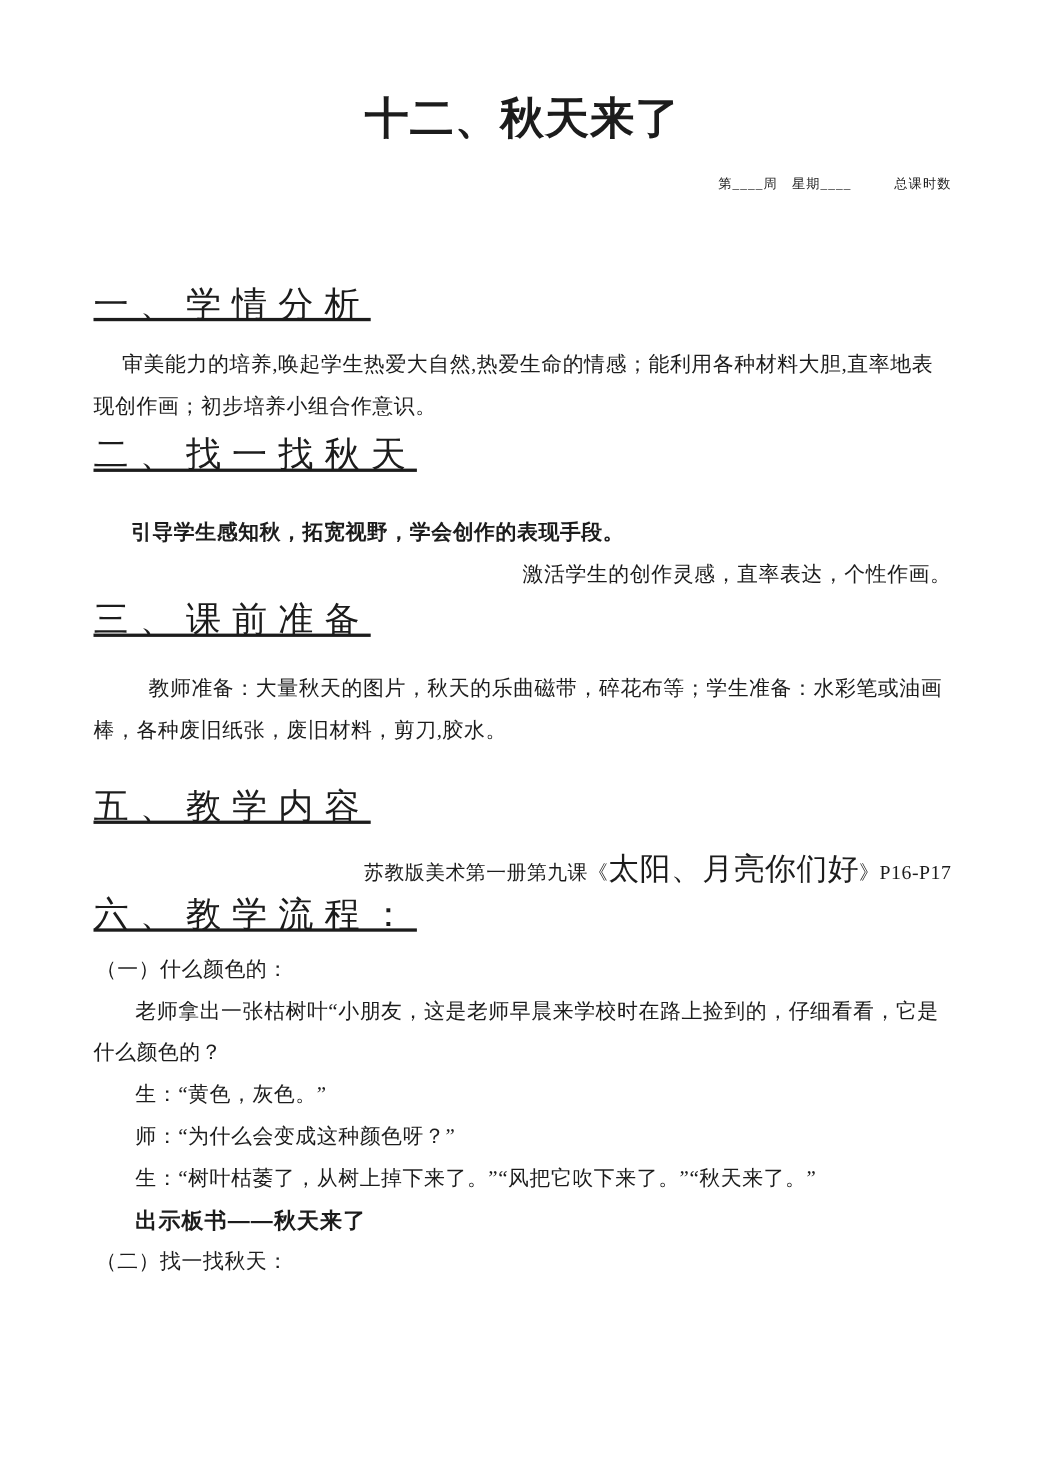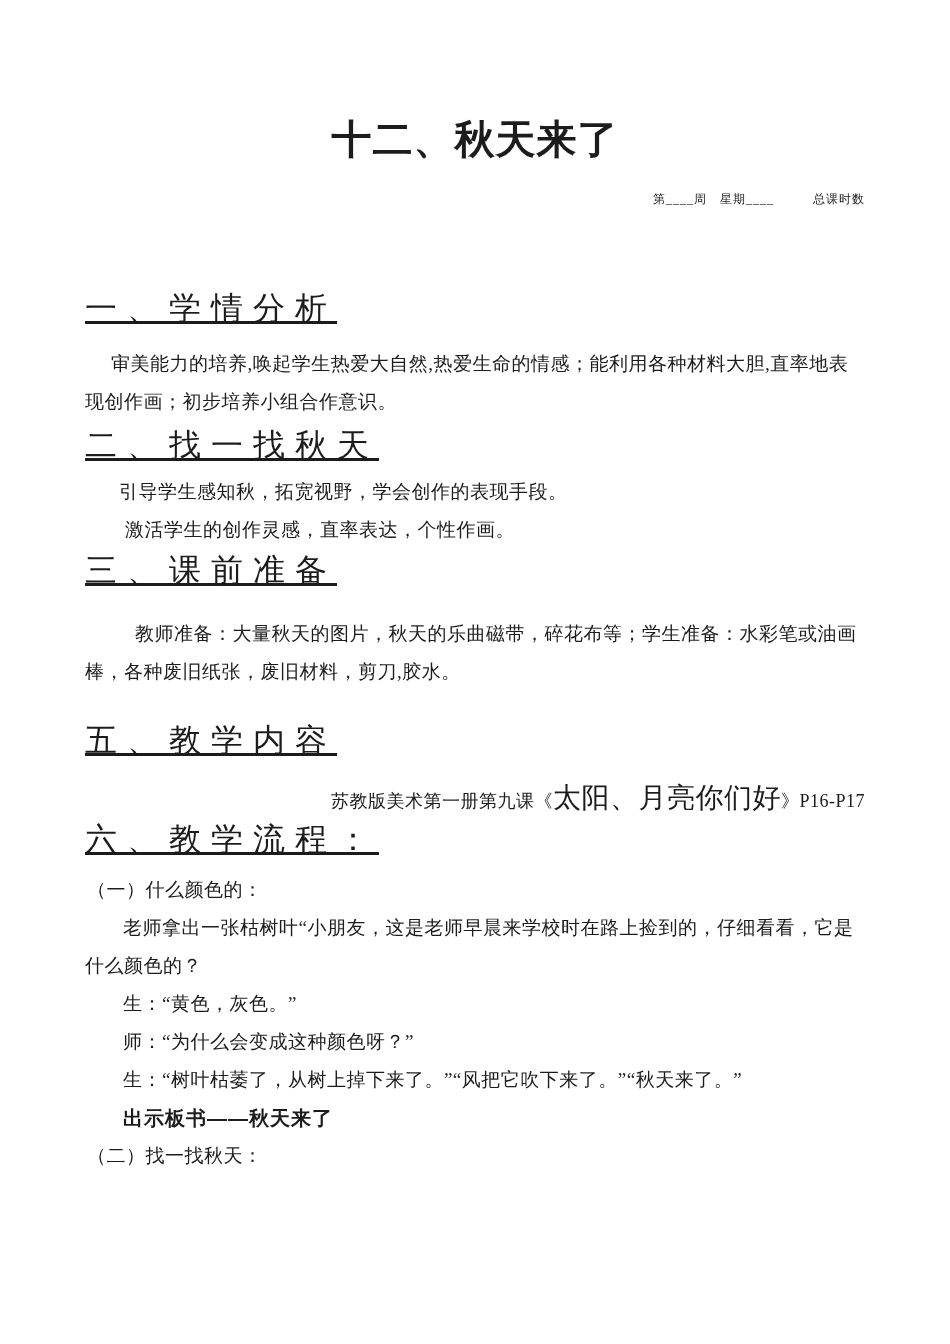--- a/index.html
+++ b/index.html
@@ -6,21 +6,21 @@
     margin: 0;
     padding: 0;
     background: #ffffff;
   }
   .page {
     position: relative;
     width: 950px;
     height: 1344px;
     background: #ffffff;
     box-sizing: border-box;
-    padding: 116px 85px 0 85px;
+    padding: 84px 85px 0 85px;
     color: #1c1c1c;
     font-family: "Liberation Serif", "DejaVu Serif", serif;
     overflow: hidden;
   }
   .doc-title {
     margin: 0;
     font-size: 40px;
     line-height: 48px;
     font-weight: 700;
     text-align: center;
@@ -46,30 +46,30 @@
     margin: 0;
     font-size: 19px;
     line-height: 38px;
     white-space: pre-line;
     letter-spacing: 0.5px;
   }
   
   .mt-h1s  { margin-top: 78px; }
   .mt-p1   { margin-top: 17px; }
   .mt-h2s  { margin-top: 4px;  }
-  .mt-p2   { margin-top: 8px; }
+  .mt-p2   { margin-top: 33px; font-weight: bold; }
   .mt-h3s  { margin-top: 1px;  }
   .mt-p3   { margin-top: 25px; }
   .mt-h5s  { margin-top: 29px; }
   .mt-p5   { margin-top: 20px; }
   .mt-step { margin-top: 12px; }
   
   .ind-a { text-indent: 26px; }
   .ind-b { text-indent: 34px; }
-  .ind-c { text-indent: 40px; }
+  .ind-c { text-indent: 40px; text-align: right; }
   .ind-d { text-indent: 50px; }
   .ind-e { text-indent: 30px; text-align: right; }
   .ind-f { text-indent: 38px; }
   .ind-0 { text-indent: 2px;  }
   
   .ref-line { line-height: 36px; font-size: 18px; }
   .ref-line .book { font-size: 28px; }
   .ref-line .pages { font-size: 18px; }
   
   .board {

